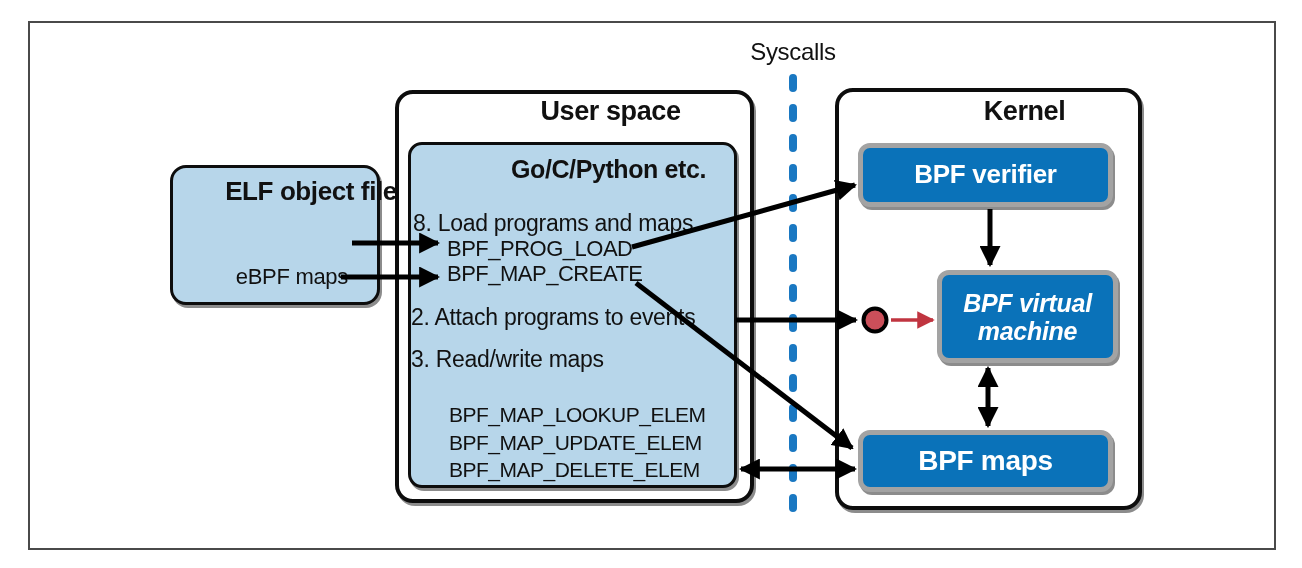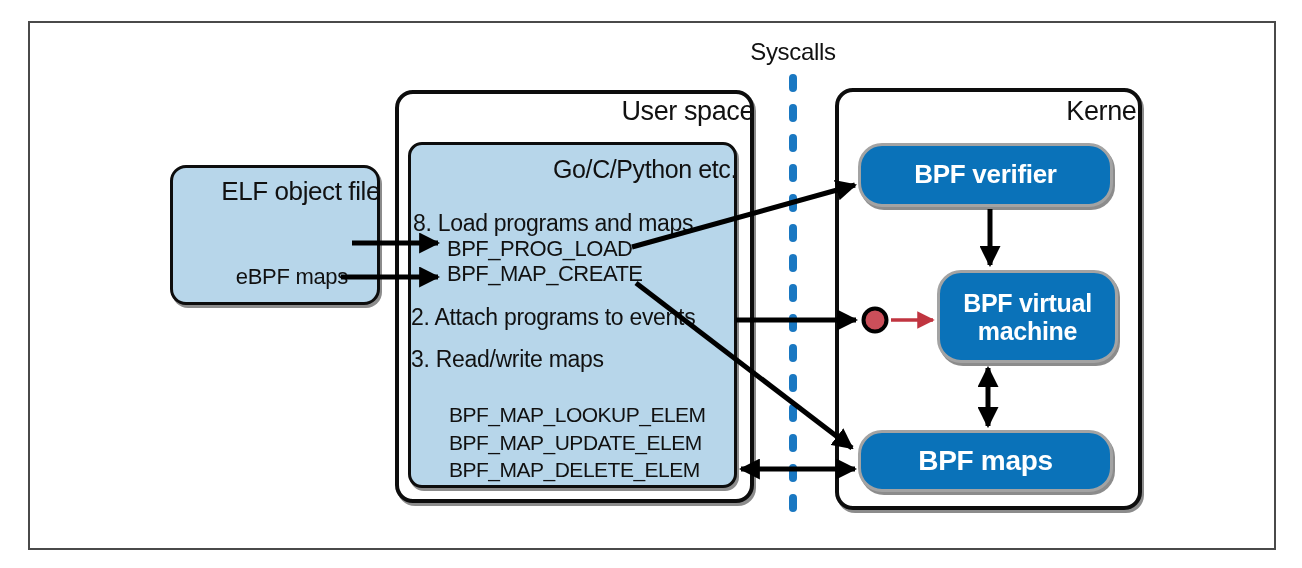--- a/index.html
+++ b/index.html
@@ -18,31 +18,31 @@
   .box{position:absolute;box-sizing:border-box;}
   .round{
     border:3px solid #0d0d0d;border-radius:16px;
     box-shadow:2px 3px 0 rgba(0,0,0,0.45);
   }
   .elf-box{left:170px;top:165px;width:210px;height:140px;background:#b7d6ea;}
   .user-box{left:395px;top:90px;width:359px;height:413px;background:#fff;border-width:4px;border-radius:18px;}
   .go-box{left:408px;top:142px;width:329px;height:346px;background:#b7d6ea;border-radius:14px;}
   .kernel-box{left:835px;top:88px;width:307px;height:422px;background:#fff;border-width:4px;border-radius:18px;}
   .node{
-    background:#0a72b9;border:3px solid #a3a3a3;border-radius:24px;
+    background:#0a72b9;border:5px solid #a3a3a3;border-radius:12px;
     box-shadow:2px 3px 0 rgba(0,0,0,0.45);
     display:flex;align-items:center;justify-content:center;
     color:#fff;font-weight:bold;text-align:center;
     letter-spacing:-0.3px;line-height:1.12;
   }
   .verifier-node{left:858px;top:143px;width:255px;height:64px;font-size:26px;}
-  .vm-node{left:937px;top:270px;width:181px;height:93px;font-size:25px;padding:0 18px;}
+  .vm-node{left:937px;top:270px;width:181px;height:93px;font-size:25px;padding:0 18px;font-style:italic;}
   .maps-node{left:858px;top:430px;width:255px;height:62px;font-size:28px;}
   .title{
-    position:absolute;text-align:right;font-weight:normal;letter-spacing:-0.4px;
+    position:absolute;text-align:center;font-weight:bold;letter-spacing:-0.4px;padding-left:36px;
   }
   .user-title{left:395px;top:96px;width:359px;font-size:27px;}
   .kernel-title{left:835px;top:96px;width:307px;font-size:27px;}
   .go-title{left:408px;top:155px;width:329px;font-size:25px;}
   .elf-title{left:170px;top:176px;width:210px;font-size:26px;}
   .lbl{position:absolute;letter-spacing:-0.3px;white-space:nowrap;}
   .syscalls-lbl{left:713px;top:38px;width:160px;text-align:center;font-size:24px;}
   .elf-row{left:170px;width:178px;text-align:right;font-size:22px;}
   .elf-row-1{top:230px;}
   .elf-row-2{top:264px;}

